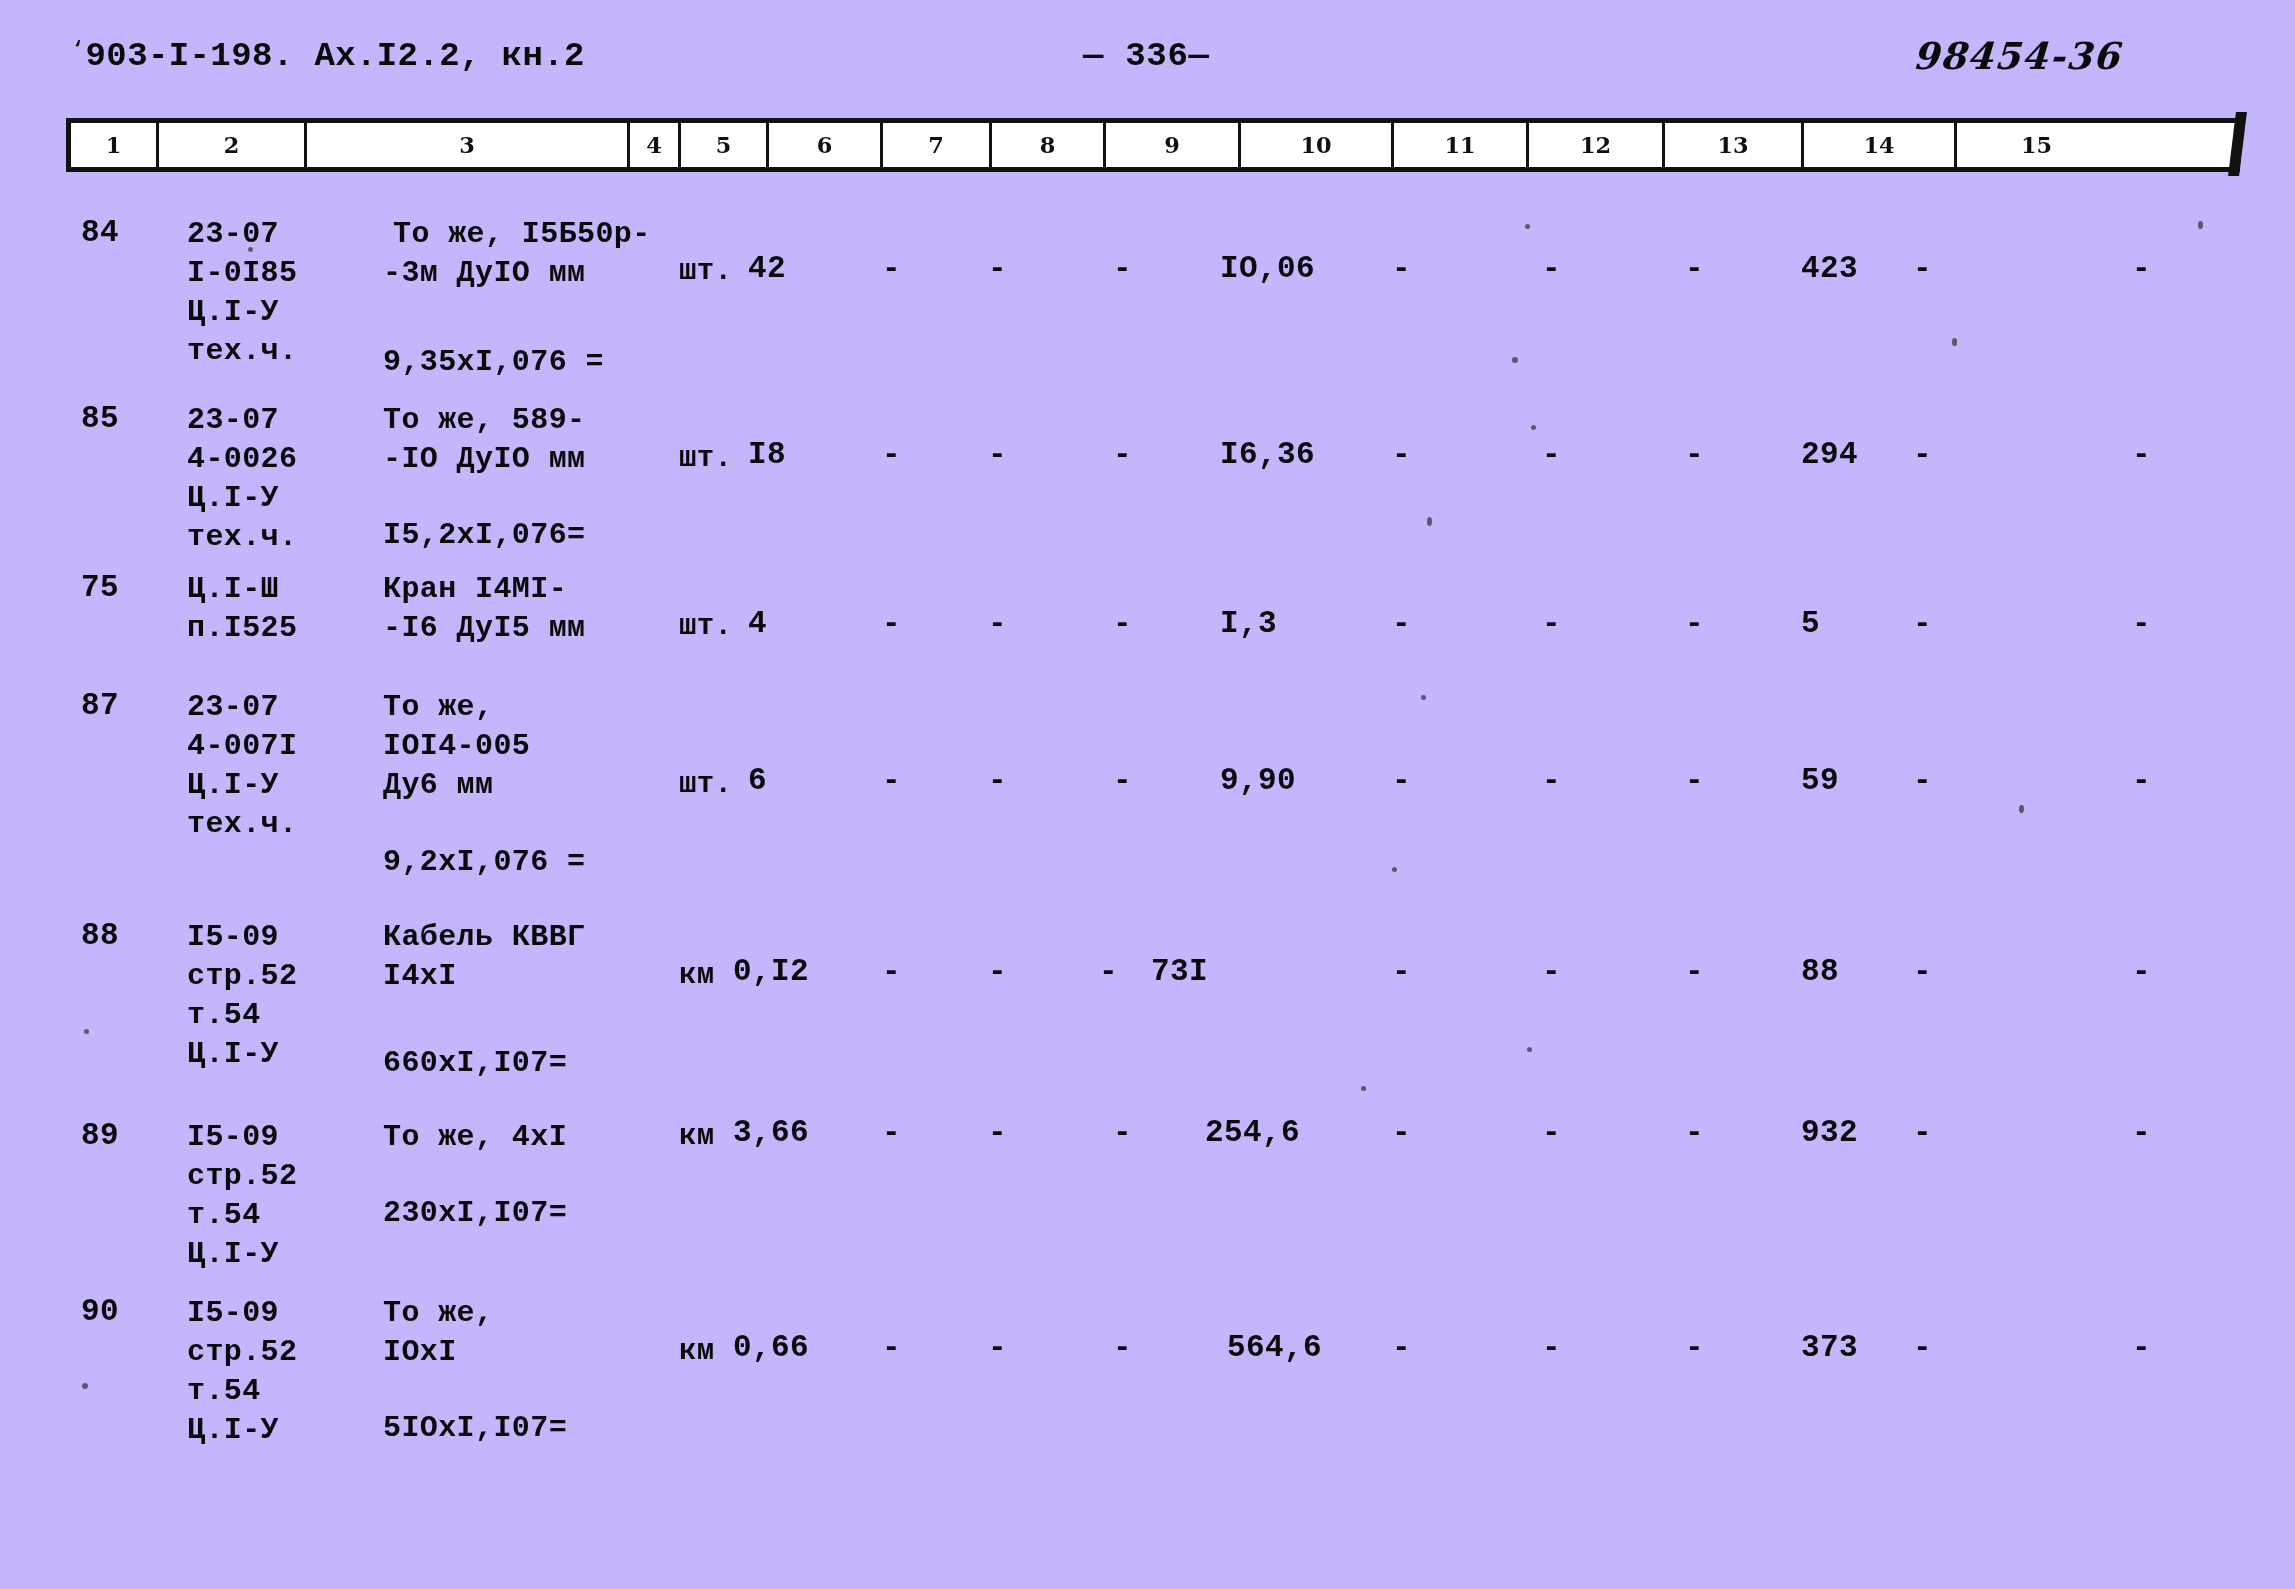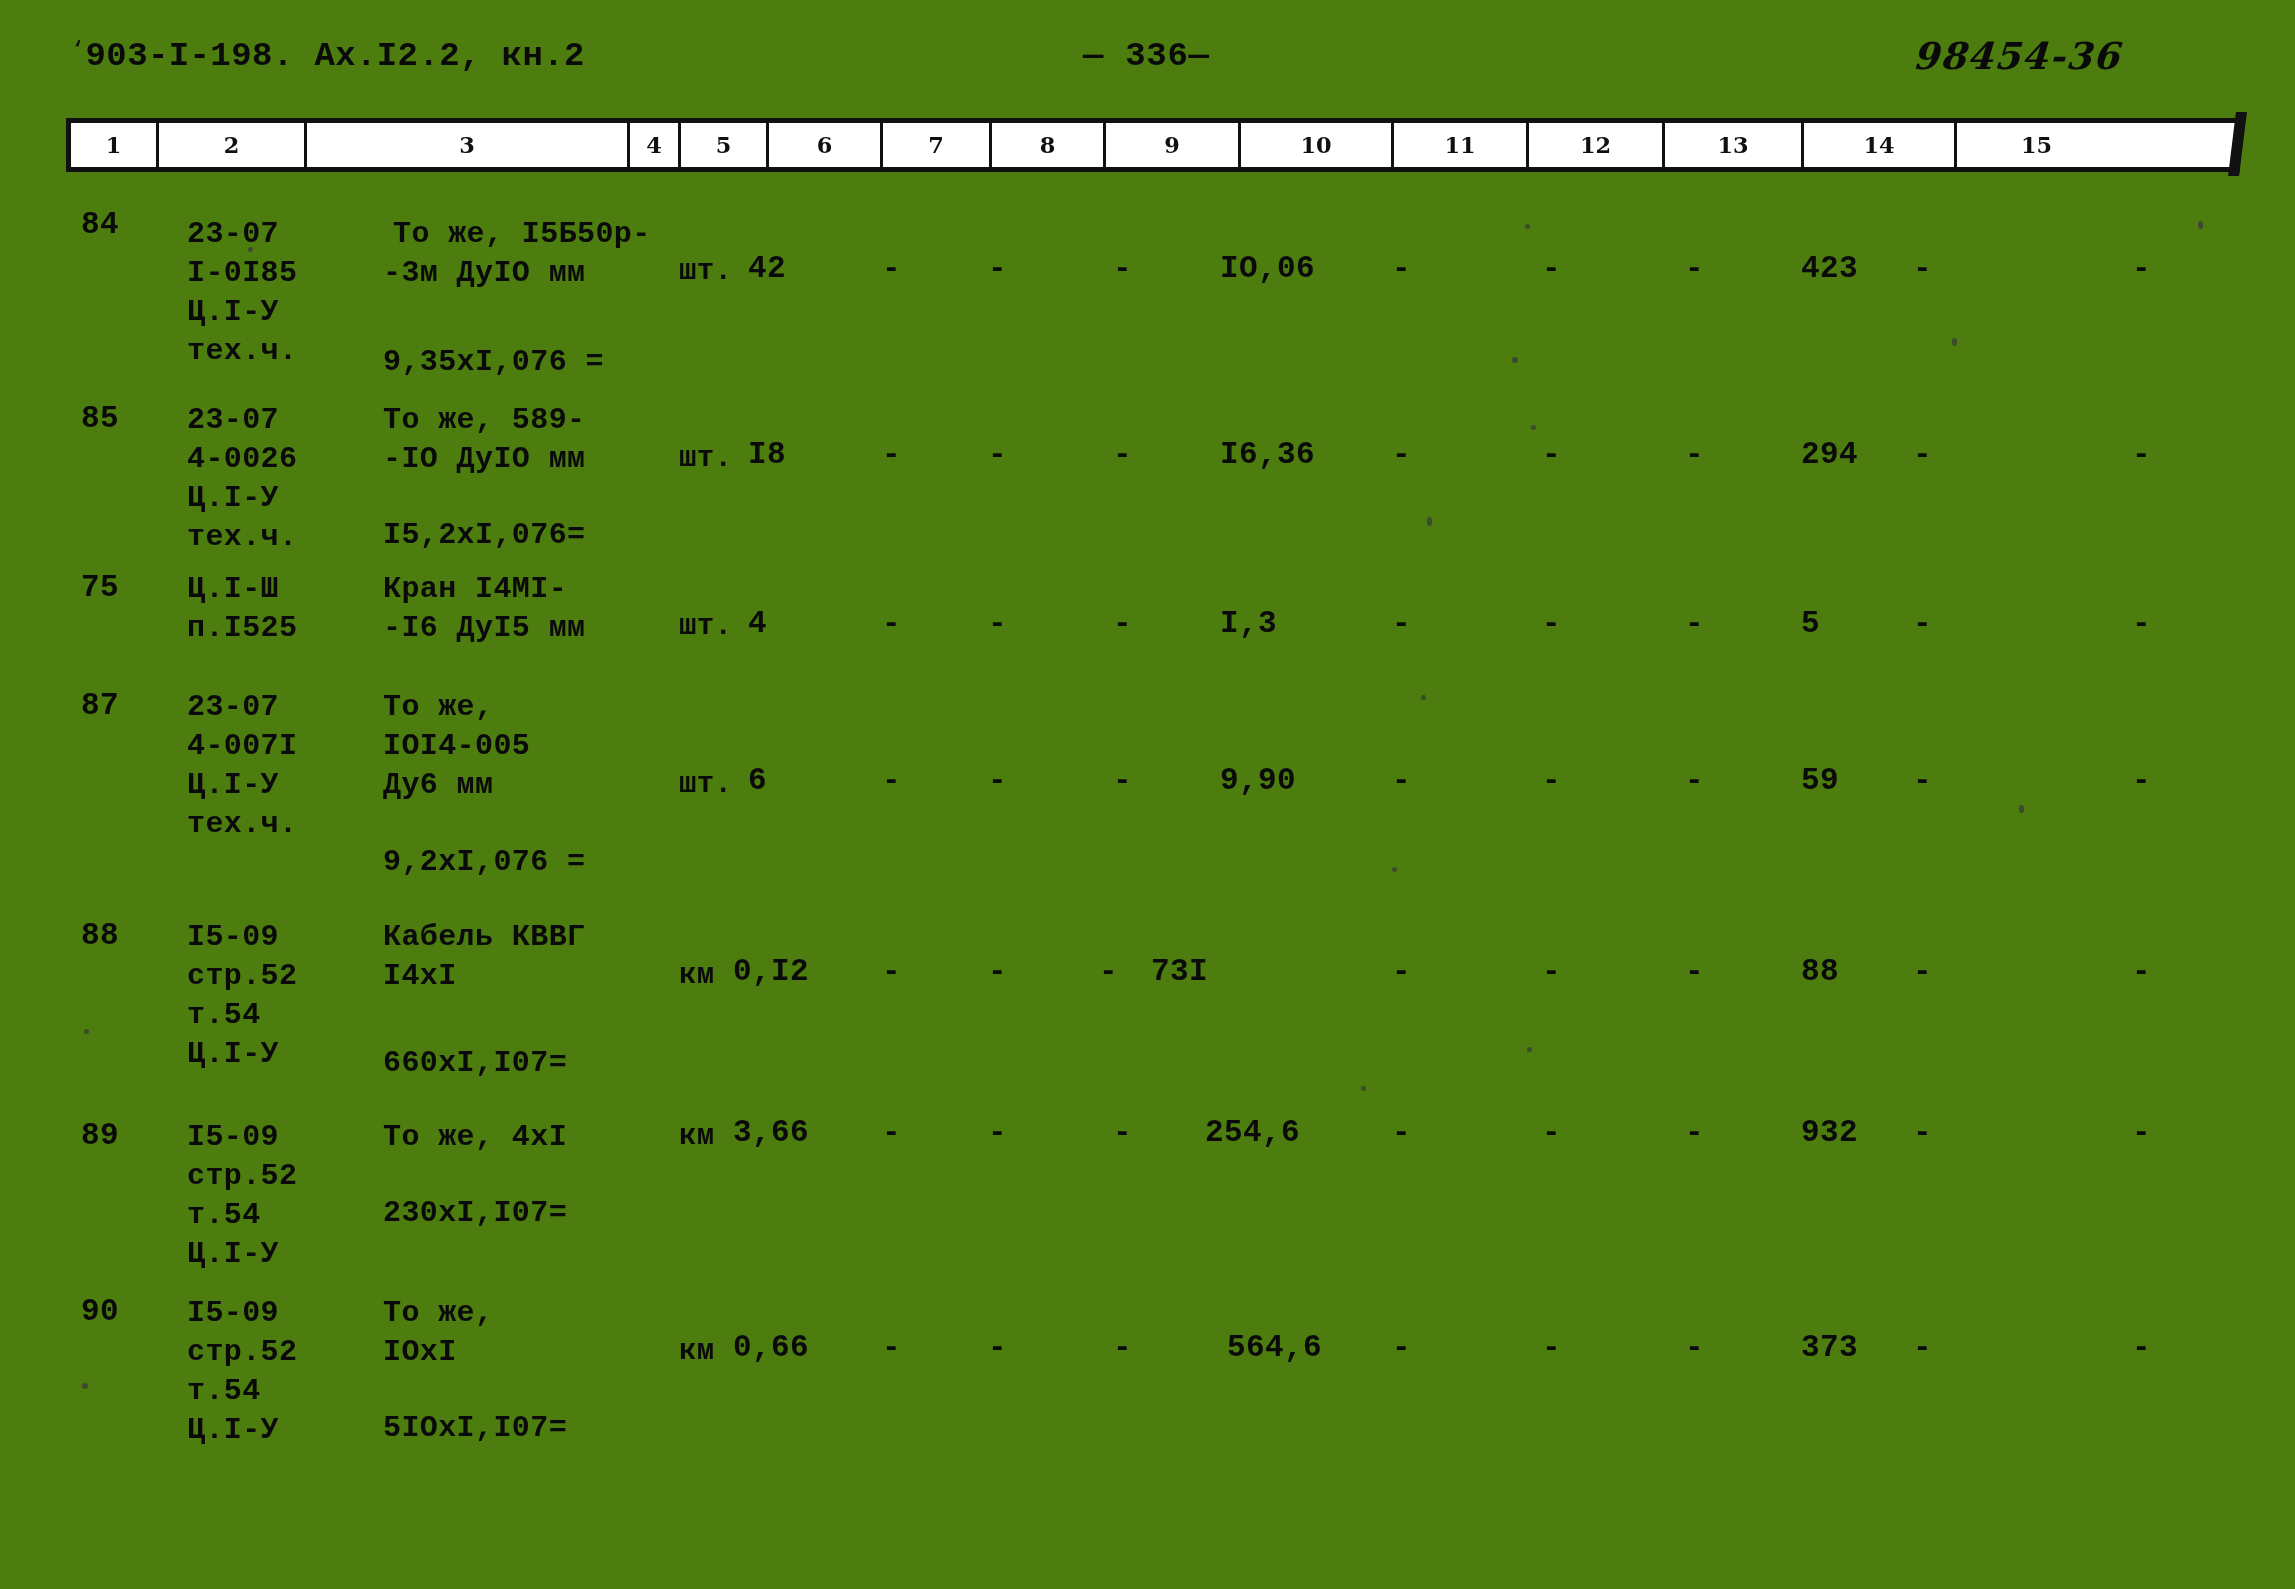--- a/index.html
+++ b/index.html
@@ -8,21 +8,21 @@
     background: #ffffff;
   }
   body {
     font-family: "Liberation Serif", serif;
     color: #0a0a0a;
   }
   #page {
     position: relative;
     width: 2295px;
     height: 1590px;
-    background: #4d7c0f;
+    background: #c4b5fd;
     overflow: hidden;
   }
 
   
   .tw {
     font-family: "Liberation Mono", "DejaVu Sans Mono", monospace;
     font-weight: 700;
     letter-spacing: 0.4px;
     -webkit-font-smoothing: none;
   }
@@ -162,21 +162,21 @@
     <div class="cell" style="width:136px">12</div>
     <div class="cell" style="width:139px">13</div>
     <div class="cell" style="width:153px">14</div>
     <div class="cell" style="width:159px">15</div>
   </div>
   <div class="band-tail"></div>
 
   <div class="rows">
 
     <div class="row" style="height:176px">
-      <div class="tw c-num" style="left:81px; top:28px">84</div>
+      <div class="tw c-num" style="left:81px; top:36px">84</div>
       <div class="tw c-code" style="left:187px; top:36px">23-07</div>
       <div class="tw c-code" style="left:187px; top:75px">I-0I85</div>
       <div class="tw c-code" style="left:187px; top:114px">Ц.I-У</div>
       <div class="tw c-code" style="left:187px; top:153px">тех.ч.</div>
       <div class="tw c-name" style="left:393px; top:36px">То же, I5Б50р-</div>
       <div class="tw c-name" style="left:383px; top:75px">-3м ДуIO мм</div>
       <div class="tw calc" style="left:383px; top:166px">9,35xI,076 =</div>
       <div class="tw c-unit" style="left:679px; top:76px">шт.</div>
       <div class="tw c-val" style="left:748px; top:72px; width:72px">42</div>
       <div class="tw c-dash" style="left:882px; top:72px">-</div>

